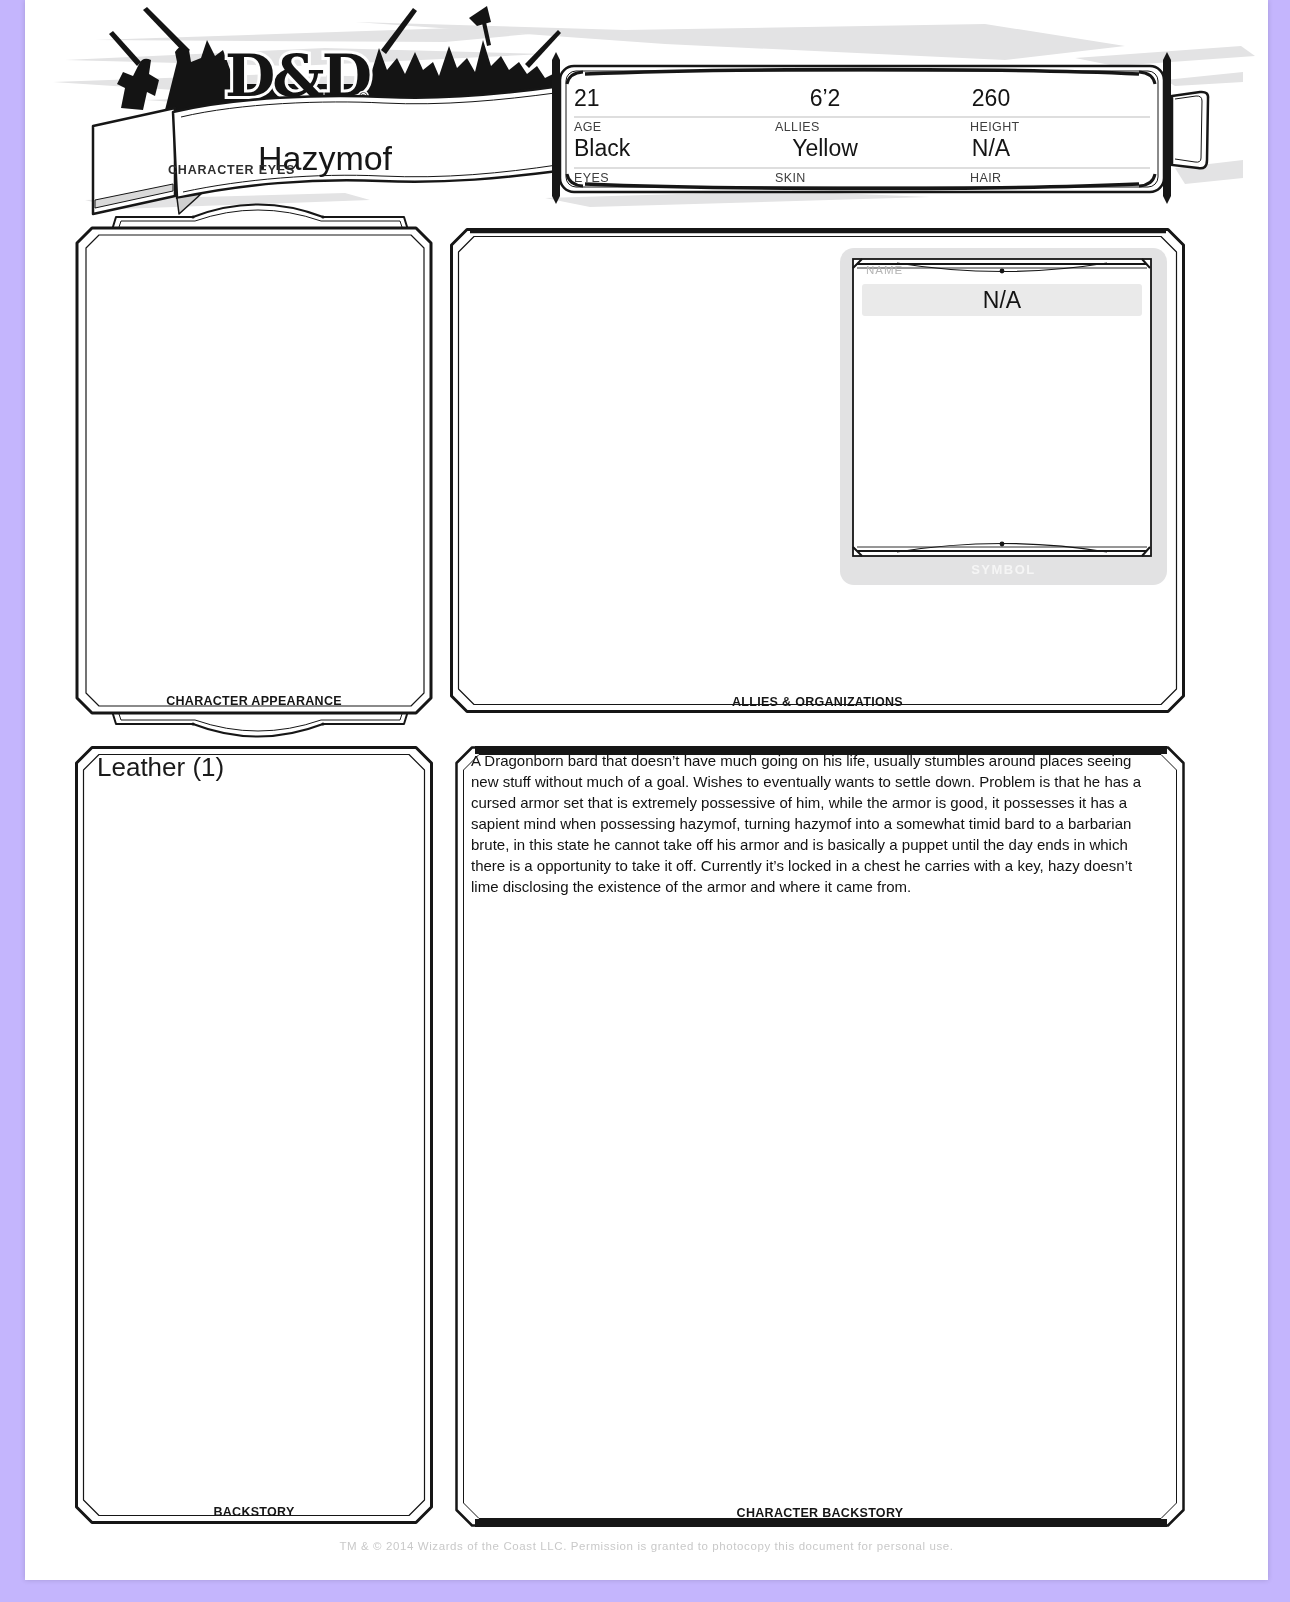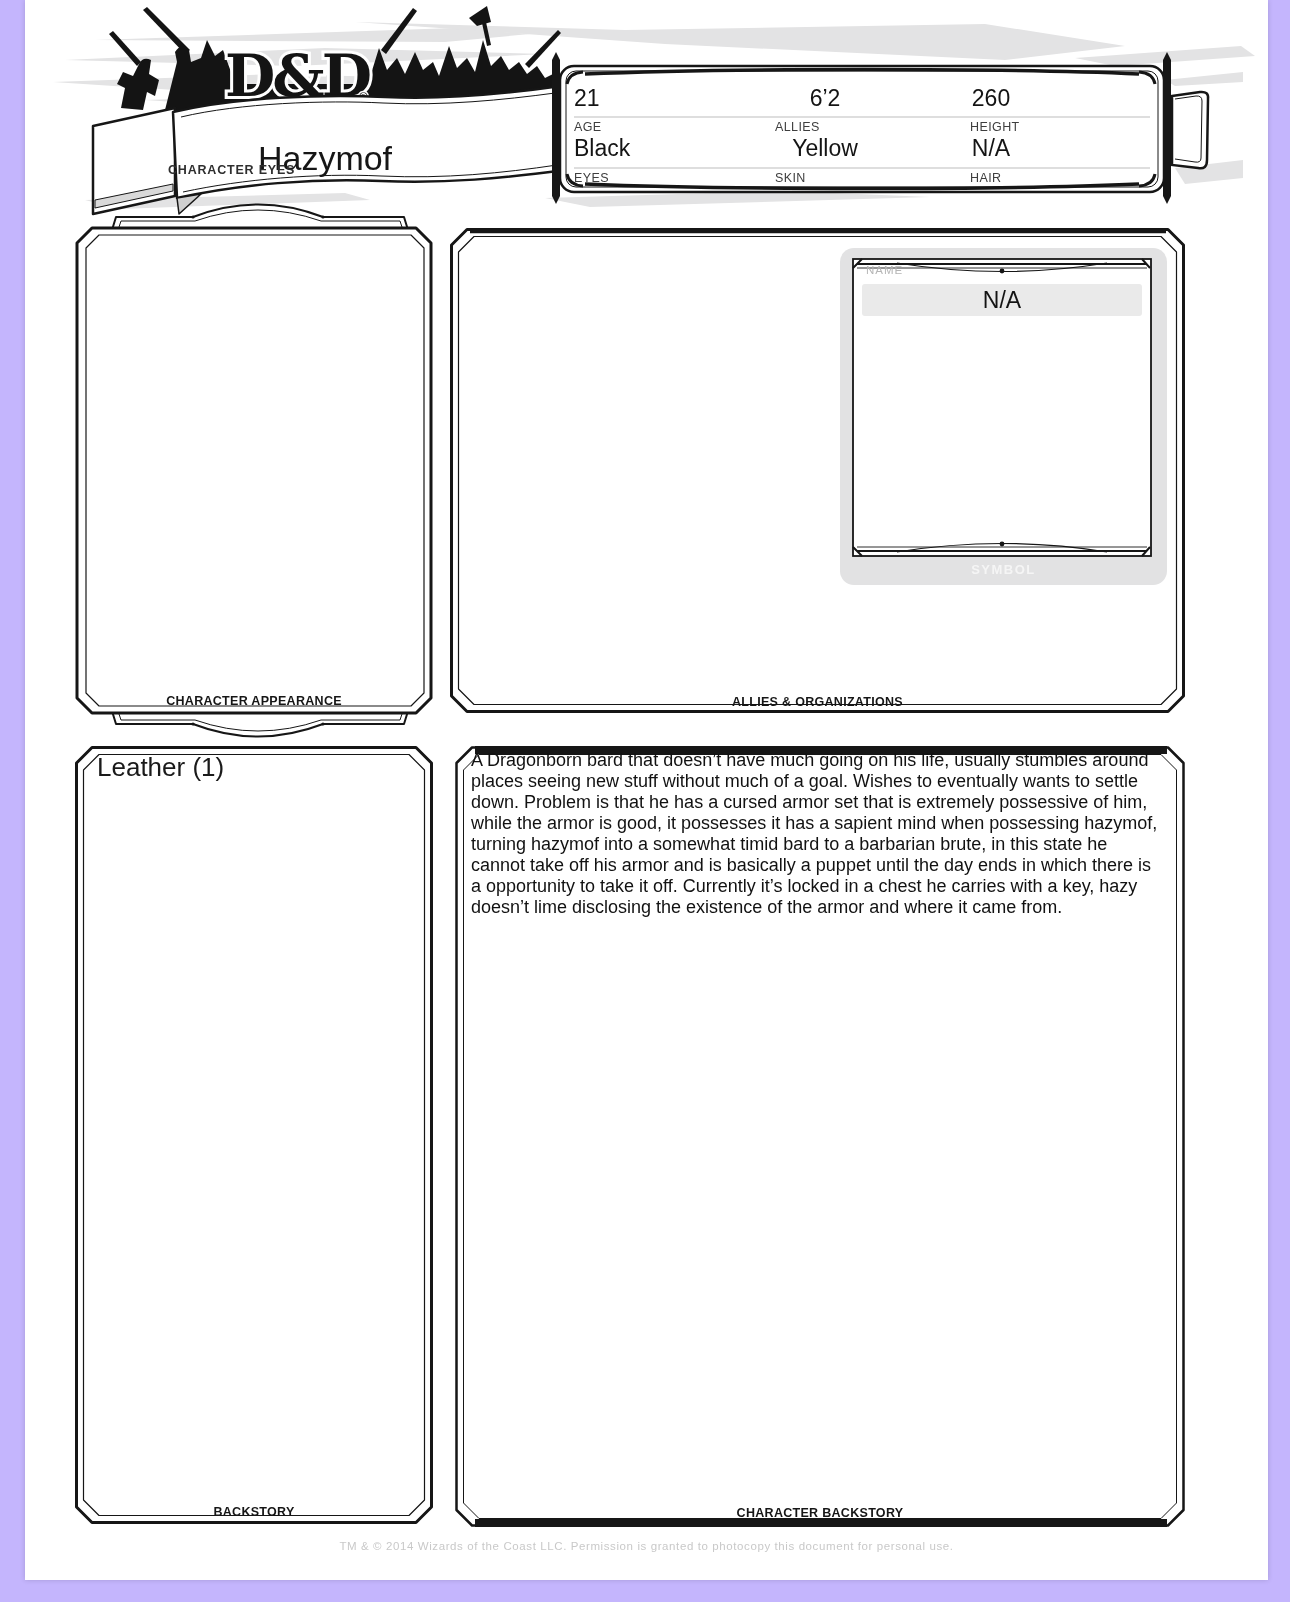--- a/index.html
+++ b/index.html
@@ -8,21 +8,21 @@
   .abs{position:absolute;}
   .header-art{position:absolute;left:0;top:0;}
   .char-name{position:absolute;left:150px;top:110px;width:300px;text-align:center;font-size:34px;color:#161616;margin-top:29px;}
   .char-name-label{position:absolute;left:143px;top:163px;font-size:12.5px;letter-spacing:.8px;color:#2f2f2f;font-weight:600;}
   .stat-value{position:absolute;font-size:23px;color:#141414;line-height:28px;white-space:nowrap;}
   .stat-label{position:absolute;font-size:12.5px;color:#3e3e3e;letter-spacing:.4px;}
   .stat-sep{position:absolute;height:1.5px;background:#dedede;}
   .ctr{text-align:center;}
   .section-label{position:absolute;text-align:center;font-size:12.5px;font-weight:700;letter-spacing:.3px;color:#161616;}
   .treasure-text{position:absolute;left:72px;top:752px;font-size:26px;color:#1a1a1a;}
-  .backstory-text{position:absolute;left:446px;top:750px;width:692px;font-size:18px;line-height:21px;color:#121212;}
+  .backstory-text{position:absolute;left:446px;top:750px;width:692px;font-size:15px;line-height:21px;color:#121212;}
   .sym-container{position:absolute;left:815px;top:248px;width:327px;height:337px;background:#e2e2e3;border-radius:14px;}
   .sym-inner{position:absolute;left:827px;top:258px;width:300px;height:299px;}
   .sym-name-label{position:absolute;left:841px;top:264px;font-size:11.5px;letter-spacing:1px;color:#b5b5b5;}
   .sym-name-bar{position:absolute;left:837px;top:284px;width:280px;height:32px;background:#eaeaea;border-radius:3px;
     text-align:center;font-size:23px;line-height:32px;color:#141414;}
   .sym-label{position:absolute;left:815px;top:562px;width:327px;text-align:center;font-size:13px;font-weight:700;
     letter-spacing:1.5px;color:#f5f5f5;}
   .footer{position:absolute;left:0;top:1540px;width:1243px;text-align:center;font-size:11.5px;letter-spacing:.6px;color:#c9c9c9;}
 </style>
 </head>

